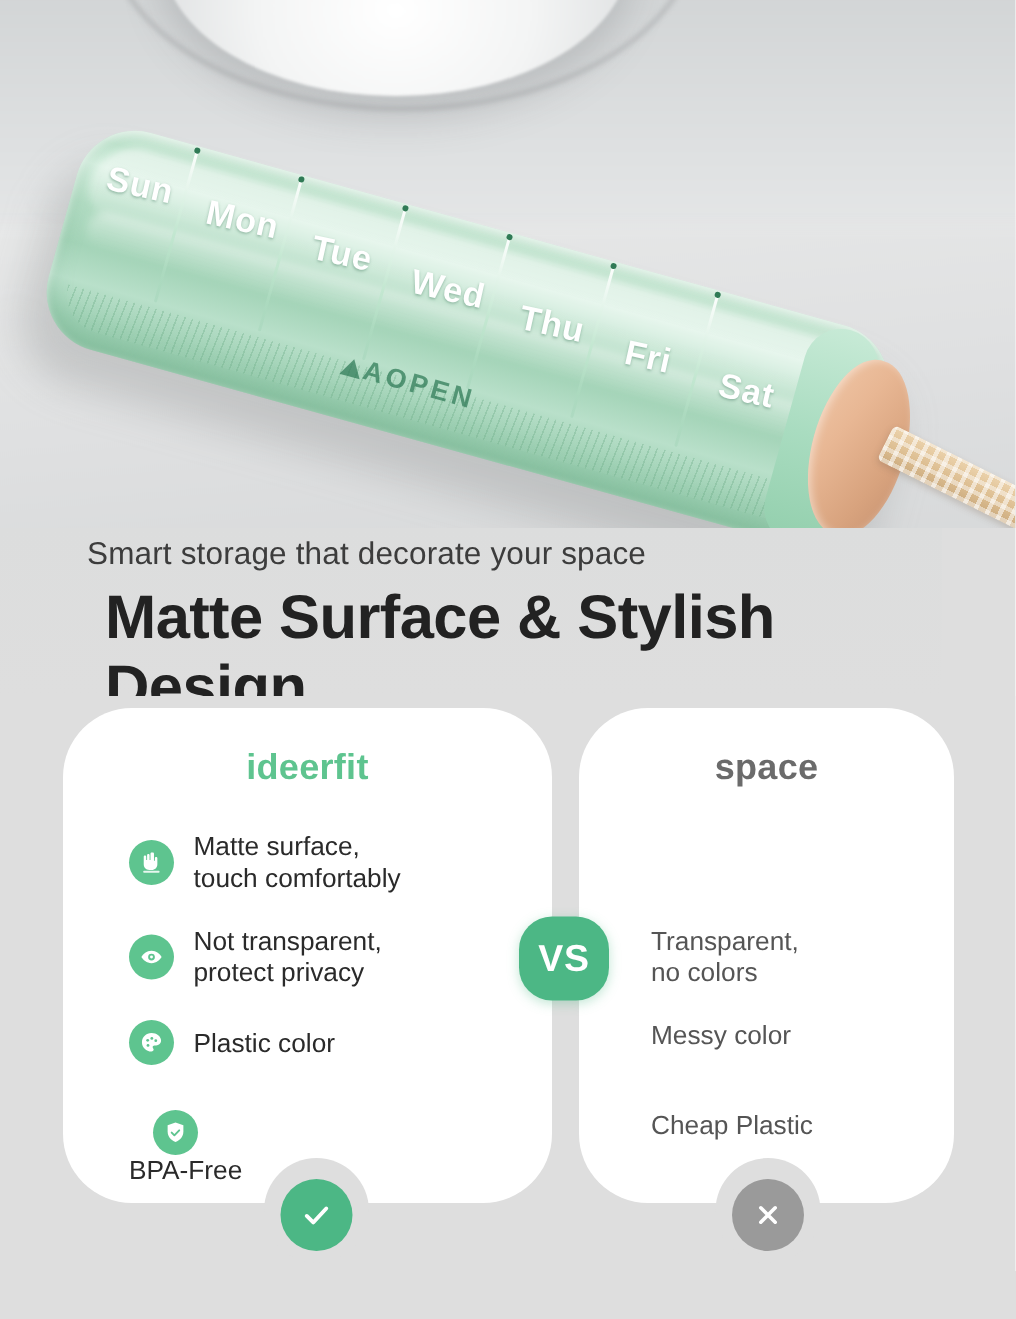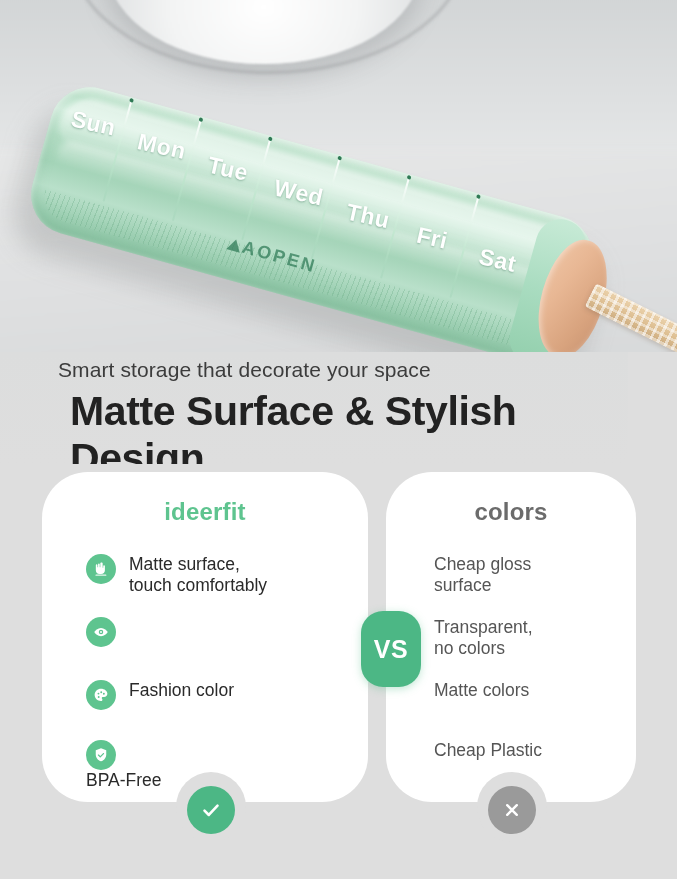--- a/index.html
+++ b/index.html
@@ -257,20 +257,21 @@
     font-size: 24px;
     font-weight: bold;
     letter-spacing: 0.2px;
   }
   .card-heading.brand { color: #5ec48f; }
   .card-heading.other { color: #6b6b6b; }
 
   .feature {
     position: absolute;
     display: flex;
+    align-items: center;
   }
   .feature-icon {
     width: 30px; height: 30px;
     flex: 0 0 30px;
     border-radius: 50%;
     background: #5ec48f;
     display: flex;
     align-items: center;
     justify-content: center;
     margin-right: 13px;
@@ -283,32 +284,31 @@
     white-space: pre-line;
   }
   .feature-text.muted {
     color: #555555;
   }
 
   
   .vs {
     position: absolute;
     left: 346px; top: 147px;
-    width: 60px; height: 76px;
+    width: 60px; height: 56px;
     border-radius: 22px;
     background: #4cb785;
     display: flex;
     align-items: center;
     justify-content: center;
     color: #ffffff;
     font-size: 25px;
     font-weight: bold;
     letter-spacing: 0.5px;
     box-shadow: 0 2px 8px rgba(76,183,133,0.35);
-    margin-left: 15px;
   }
 
   
   .verdict {
     position: absolute;
     top: 322px;
     width: 48px; height: 48px;
     border-radius: 50%;
     display: flex;
     align-items: center;
@@ -381,59 +381,57 @@
       </div>
 
       <div class="feature" style="left:44px; top:145px;">
         <span class="feature-icon">
           <svg width="18" height="18" viewBox="0 0 24 24" fill="none">
             <path d="M12 6.5c-4.3 0-7.6 3.1-9 5.5 1.4 2.4 4.7 5.5 9 5.5s7.6-3.1 9-5.5c-1.4-2.4-4.7-5.5-9-5.5z" fill="#ffffff"></path>
             <circle cx="12" cy="12" r="3" fill="#5ec48f"></circle>
             <circle cx="12" cy="12" r="1.3" fill="#ffffff"></circle>
           </svg>
         </span>
+        <span class="feature-text">Not transparent,
+protect privacy</span>
       </div>
 
       <div class="feature" style="left:44px; top:208px;">
         <span class="feature-icon">
           <svg width="18" height="18" viewBox="0 0 24 24" fill="none">
             <path d="M12 3.5c-4.7 0-8.5 3.6-8.5 8.2 0 4.6 3.8 8.3 8.5 8.3 1.2 0 1.9-.8 1.9-1.7 0-.5-.2-.8-.5-1.2-.3-.3-.4-.6-.4-1 0-.8.7-1.5 1.6-1.5h1.5c2.4 0 4.4-1.9 4.4-4.3 0-3.8-3.9-6.8-8.5-6.8z" fill="#ffffff"></path>
             <circle cx="8.6" cy="10.1" r="1.25" fill="#5ec48f"></circle>
             <circle cx="12.3" cy="8.4" r="1.25" fill="#5ec48f"></circle>
             <circle cx="15.8" cy="10.4" r="1.25" fill="#5ec48f"></circle>
             <circle cx="8.9" cy="14.6" r="1.25" fill="#5ec48f"></circle>
           </svg>
         </span>
-        <span class="feature-text">Fashion color</span>
+        <span class="feature-text">Plastic color</span>
       </div>
 
       <div class="feature" style="left:44px; top:268px;flex-direction:column;">
         <span class="feature-icon">
           <svg width="18" height="18" viewBox="0 0 24 24" fill="none">
             <path d="M12 3l7 2.6v5.6c0 4.3-2.9 7.9-7 9.2-4.1-1.3-7-4.9-7-9.2V5.6L12 3z" fill="#ffffff"></path>
             <path d="M8.6 12.1l2.4 2.4 4.3-4.4" stroke="#5ec48f" stroke-width="1.7" stroke-linecap="round" stroke-linejoin="round"></path>
           </svg>
         </span>
         <span class="feature-text">BPA-Free</span>
       </div>
     </div>
 
     <div class="card card-right">
-      <div class="card-heading other">colors</div>
-
-      <div class="feature" style="left:48px; top:82px;">
-        <span class="feature-text muted">Cheap gloss
-surface</span>
-      </div>
+      <div class="card-heading other">space</div>
+
       <div class="feature" style="left:48px; top:145px;">
         <span class="feature-text muted">Transparent,
 no colors</span>
       </div>
       <div class="feature" style="left:48px; top:208px;">
-        <span class="feature-text muted">Matte colors</span>
+        <span class="feature-text muted">Messy color</span>
       </div>
       <div class="feature" style="left:48px; top:268px;">
         <span class="feature-text muted">Cheap Plastic</span>
       </div>
     </div>
 
     <div class="notch notch-left"></div>
     <div class="notch notch-right"></div>
 
     <div class="vs">VS</div>

